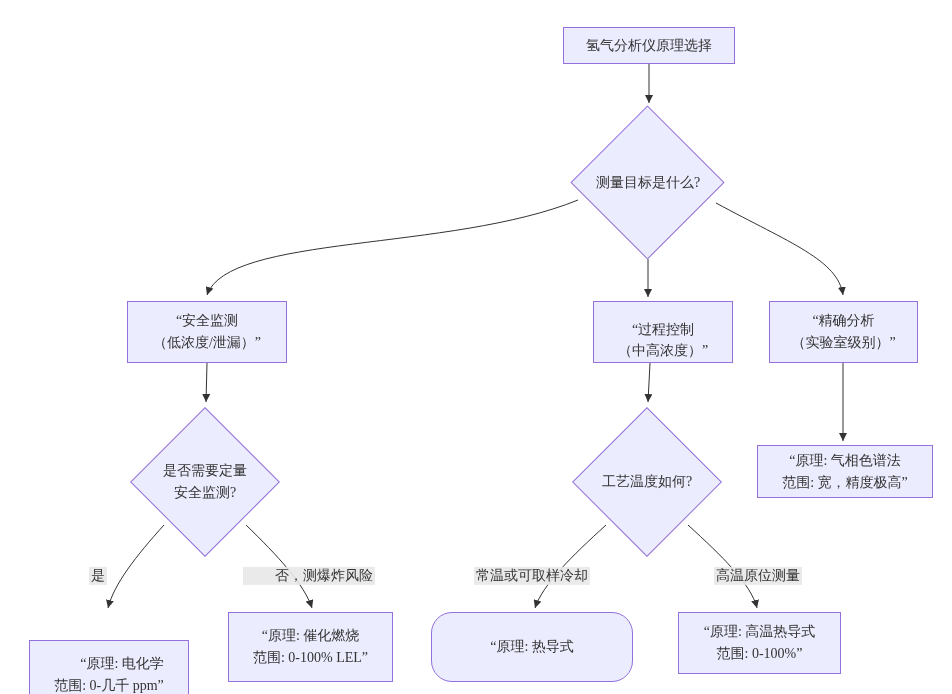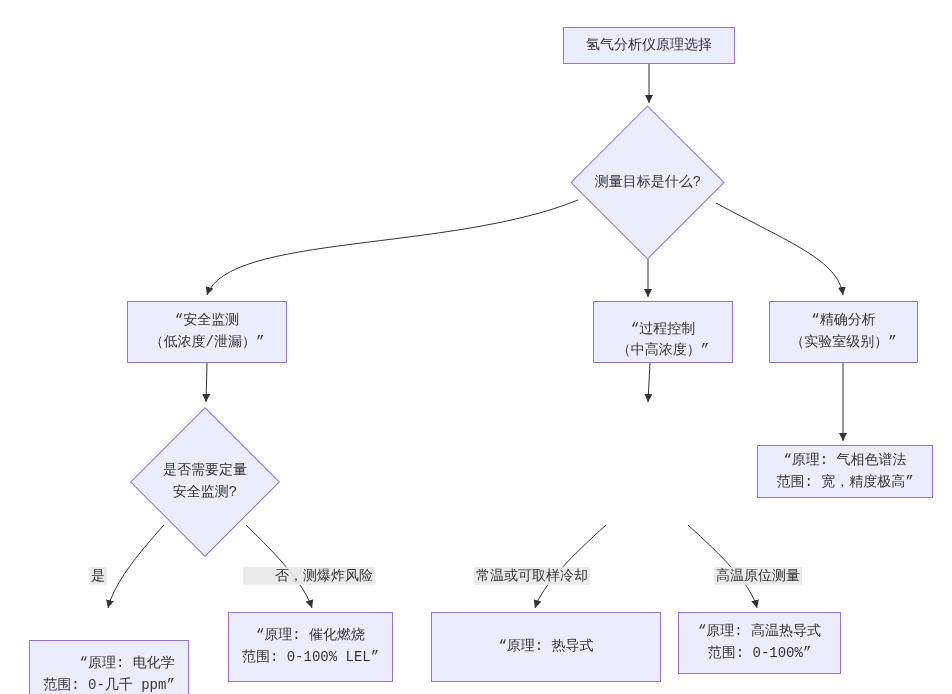--- a/index.html
+++ b/index.html
@@ -1,21 +1,21 @@
 <!DOCTYPE html>
 <html><head>
 <meta charset="utf-8">
 <style>
   html, body { margin: 0; padding: 0; background: #ffffff; }
   #canvas {
     position: relative;
     width: 952px;
     height: 694px;
     background: #ffffff;
-    font-family: Liberation Mono, monospace;
+    font-family: Liberation Serif, serif;
     color: #333333;
     overflow: hidden;
   }
   #edges {
     position: absolute;
     left: 0; top: 0;
     width: 952px; height: 694px;
   }
   .node {
     position: absolute;
@@ -114,20 +114,24 @@
   </div>
 
   <div class="node diamond-node" style="left:130px; top:406px; width:150px; height:152px;">
     <div class="diamond-shape" style="left:22px; top:23px; width:106px; height:106px;"></div>
     <div class="node-label">
       <span>是否需要定量</span>
       <span>安全监测?</span>
     </div>
   </div>
 
+  <div class="node diamond-node" style="left:572px; top:406px; width:150px; height:152px;">
+    <div class="diamond-shape" style="left:22px; top:23px; width:106px; height:106px;"></div>
+    <div class="node-label">工艺温度如何?</div>
+  </div>
 
   <div class="node rect-node" style="left:757px; top:445px; width:176px; height:53px;">
     <div class="node-label">
       <span>“原理: 气相色谱法</span>
       <span>范围: 宽，精度极高”</span>
     </div>
   </div>
 
   <div class="edge-label" style="left:98px; top:576px;">是</div>
   <div class="edge-label" style="left:309px; top:576px;padding-left:32px;">否，测爆炸风险</div>
@@ -141,21 +145,21 @@
     </div>
   </div>
 
   <div class="node rect-node" style="left:228px; top:612px; width:165px; height:70px;">
     <div class="node-label">
       <span>“原理: 催化燃烧</span>
       <span>范围: 0-100% LEL”</span>
     </div>
   </div>
 
-  <div class="node rect-node" style="left:431px; top:612px; width:230px; height:70px;">
+  <div class="node rect-node" style="left:431px; top:612px; width:202px; height:70px;border-radius:21px;">
     <div class="node-label">
       <span>“原理: 热导式</span>
     </div>
   </div>
 
   <div class="node rect-node" style="left:678px; top:612px; width:163px; height:62px;">
     <div class="node-label">
       <span>“原理: 高温热导式</span>
       <span>范围: 0-100%”</span>
     </div>

